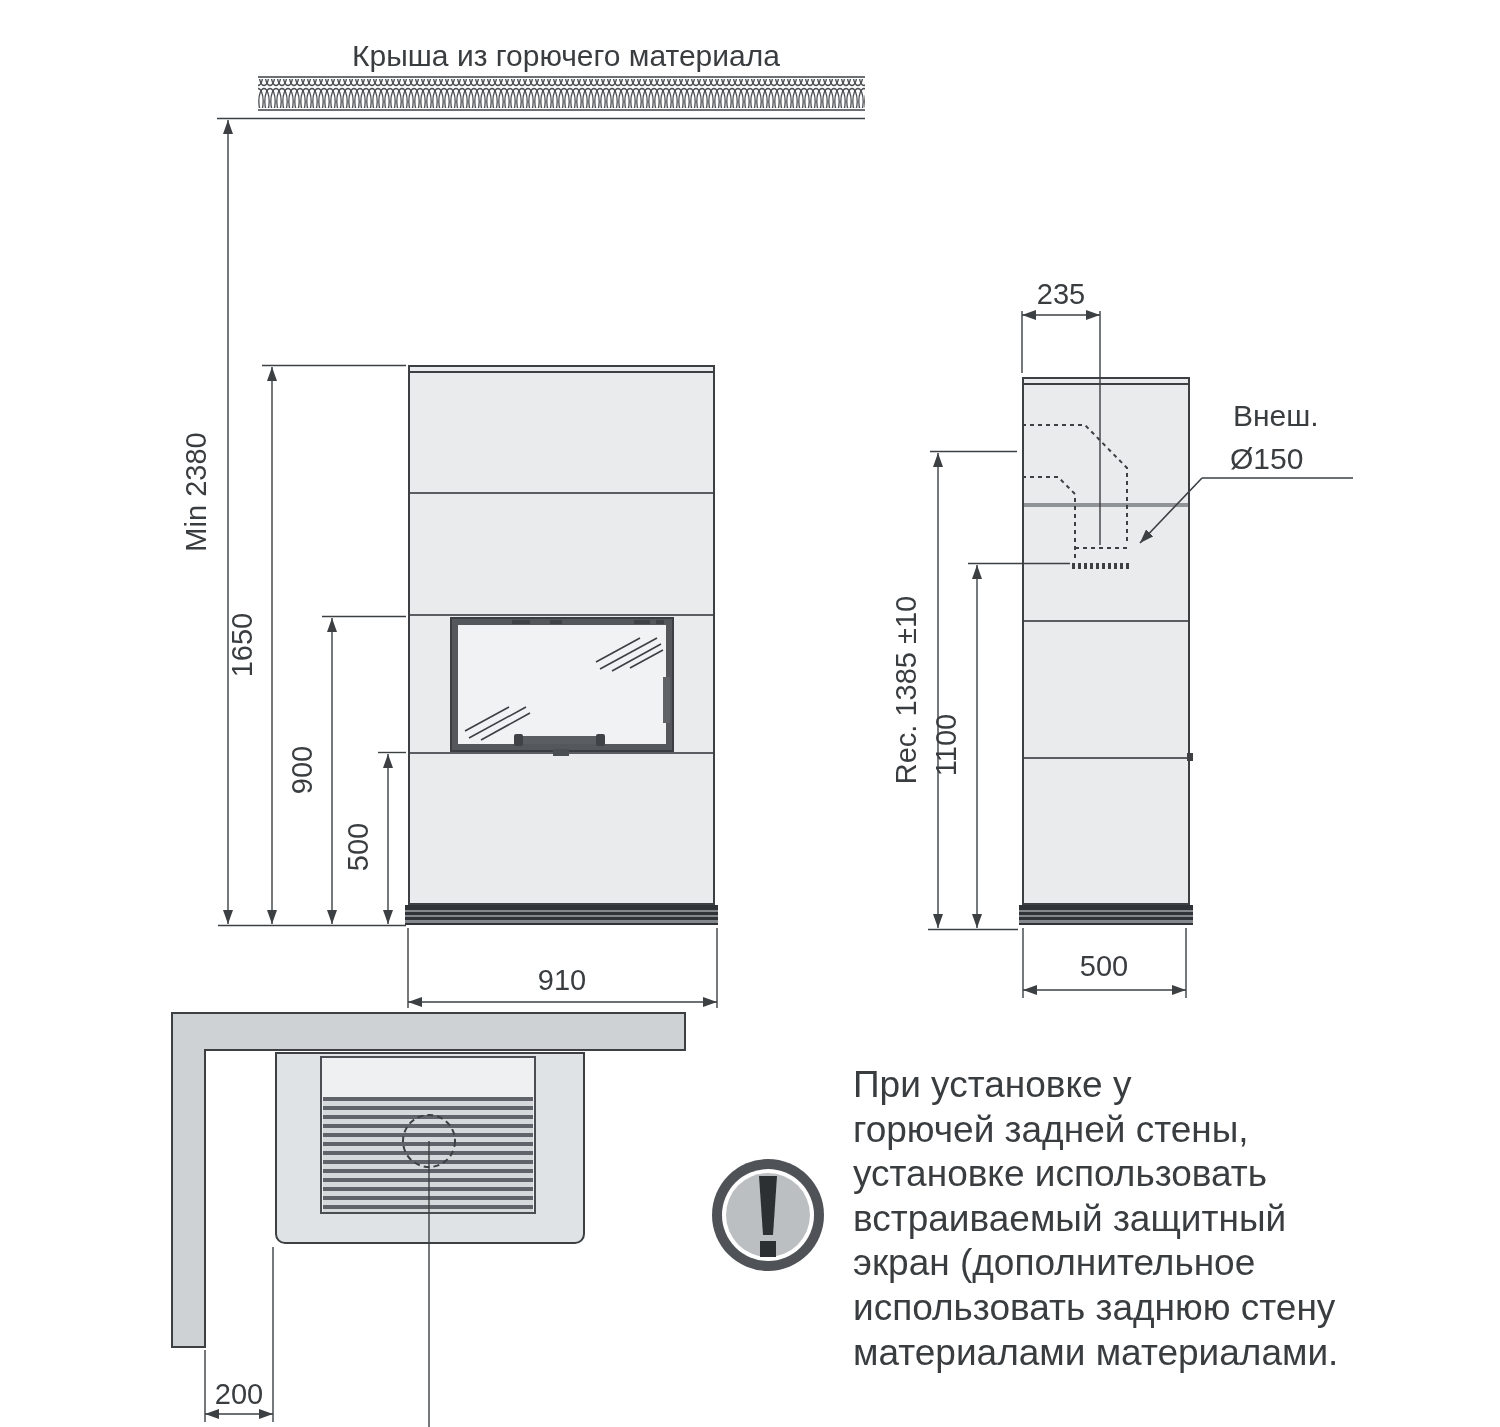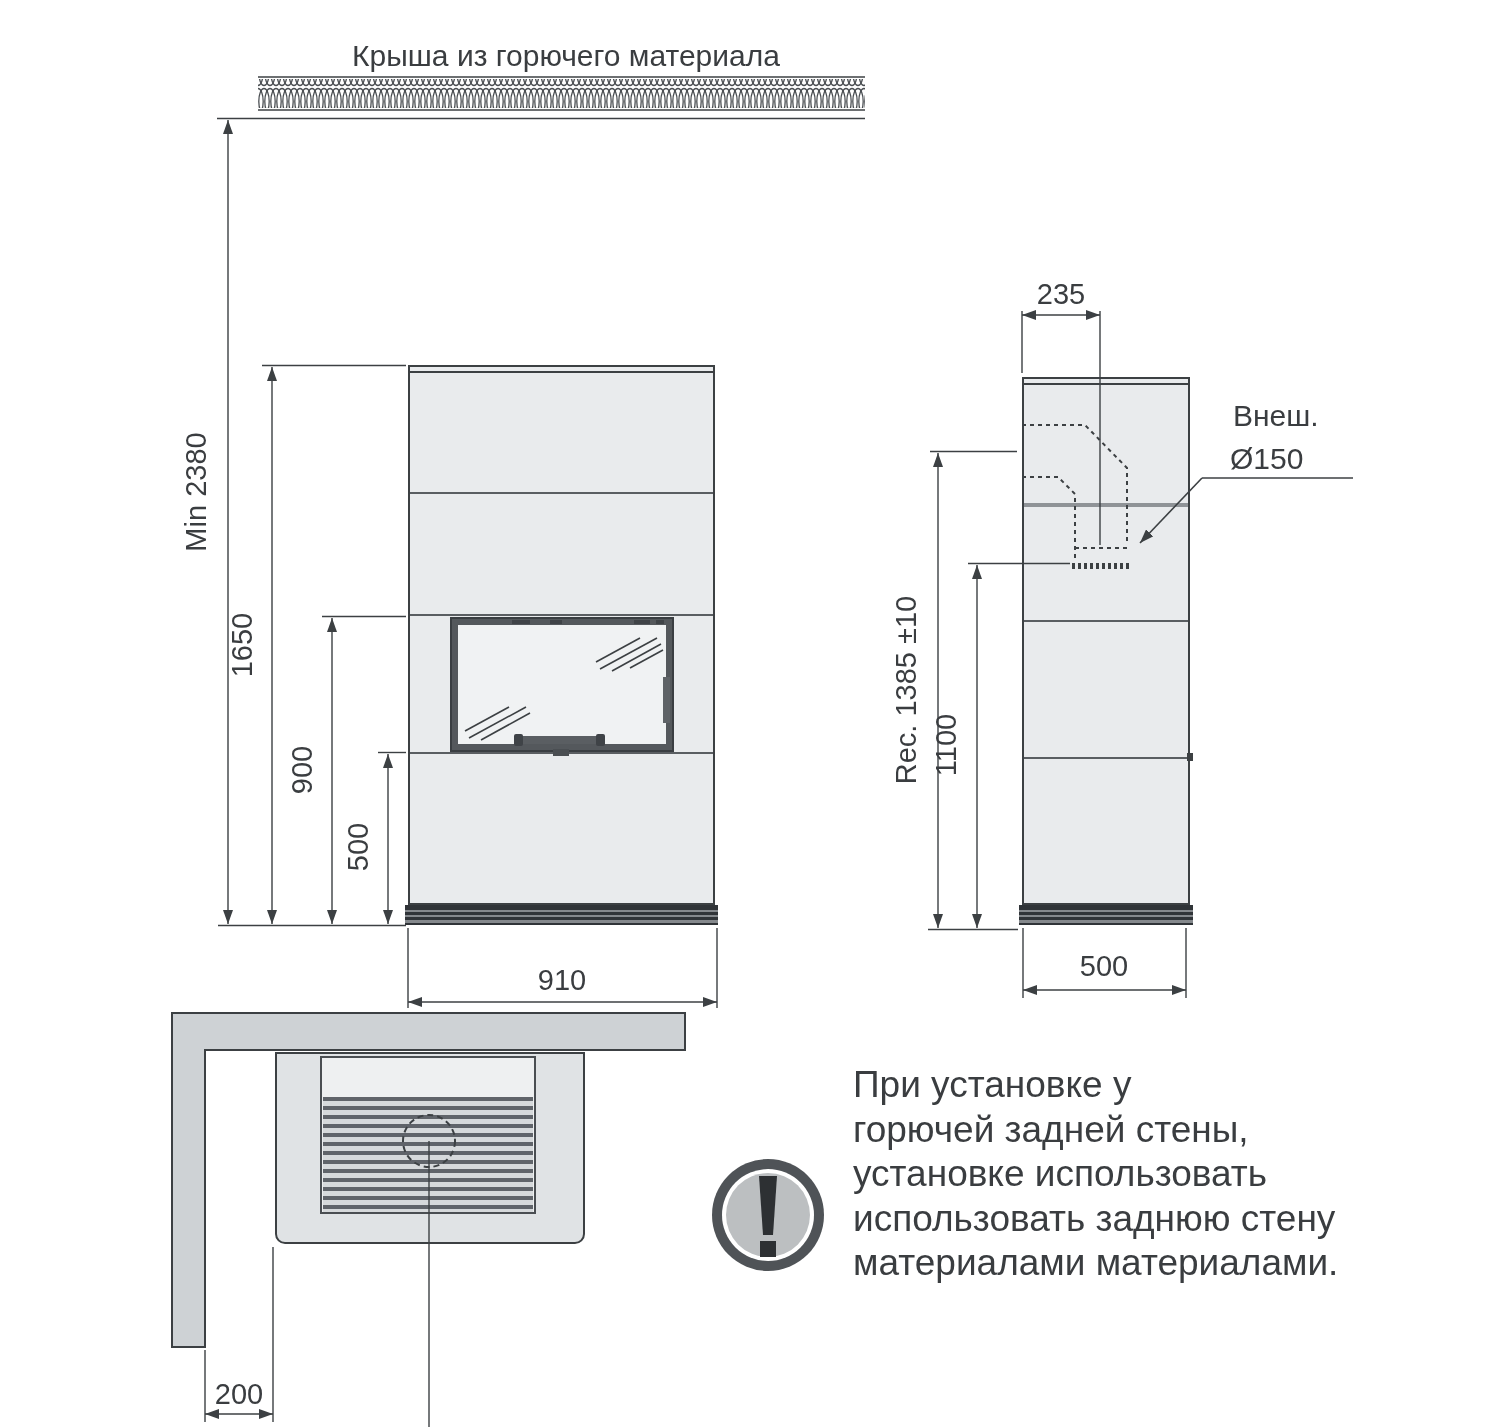--- a/index.html
+++ b/index.html
@@ -97,20 +97,22 @@
       <circle cx="62" cy="62" r="42" fill="#bcbfc1"></circle>
       <polygon points="53,23 71,23 67,82 57,82" fill="#2d3033"></polygon>
       <rect x="54" y="88" width="16" height="16" fill="#2d3033"></rect>
     </g>
   </svg>
 
   <div id="warning-text" class="abs" style="left:853px;top:1028px;width:500px;margin-top:35px;">
     <div>При установке у</div>
     <div>горючей задней стены,</div>
     <div>установке использовать</div>
+    <div>встраиваемый защитный</div>
+    <div>экран (дополнительное</div>
     <div>использовать заднюю стену</div>
     <div>материалами материалами.</div>
   </div>
 
   <svg class="abs" style="left:0;top:0;" width="1500" height="1427" viewBox="0 0 1500 1427">
     <defs>
       <marker id="arr" markerUnits="userSpaceOnUse" markerWidth="15" markerHeight="10" refX="14" refY="5" orient="auto-start-reverse">
         <path d="M0,0 L14,5 L0,10 z" fill="#3c4043"></path>
       </marker>
       <pattern id="roofhatch" width="12" height="29" patternUnits="userSpaceOnUse">

